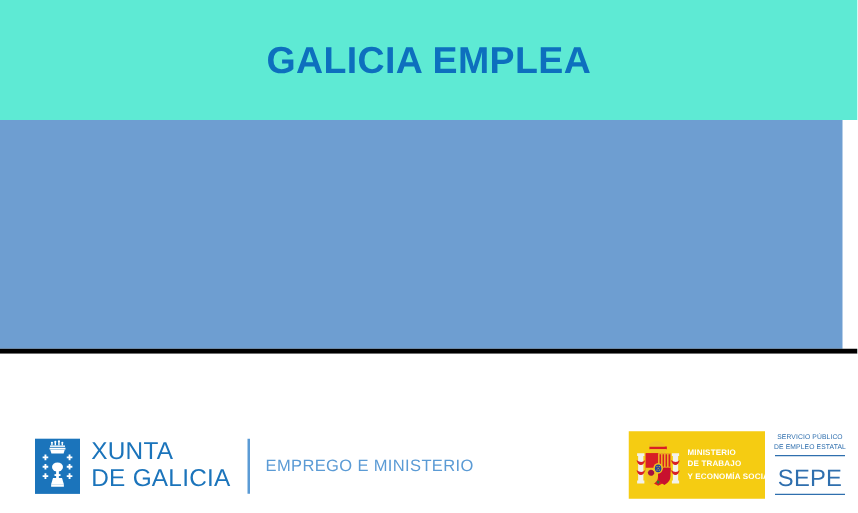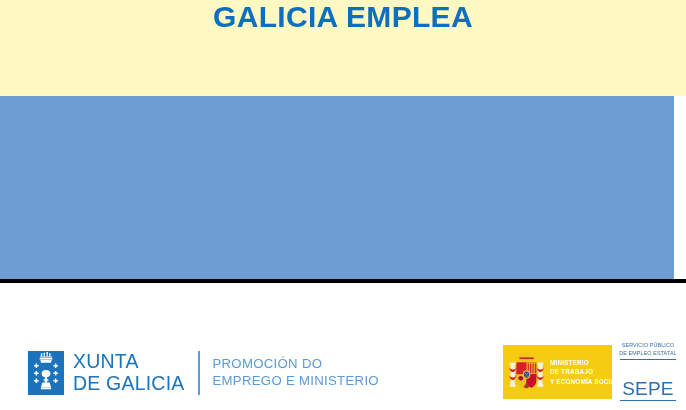--- a/index.html
+++ b/index.html
@@ -16,22 +16,23 @@
     -webkit-font-smoothing: antialiased;
   }
 
   
   .title-zone {
     position: absolute;
     left: 0;
     top: 0;
     width: 686px;
     height: 96px;
-    background: #fef9c3;
-    display: flex;
+    background: #5eead4;
+    display: flex;
+    align-items: center;
     justify-content: center;
   }
   .page-title {
     font-family: "Liberation Sans", sans-serif;
     font-weight: bold;
     font-size: 30px;
     letter-spacing: 0.3px;
     color: #0d6fbe;
     white-space: nowrap;
     line-height: 1;
@@ -183,21 +184,21 @@
   .sepe-top span { display: block; }
   .sepe-mark {
     margin-top: 2px;
     color: #2f6fae;
     font-family: "Liberation Sans", sans-serif;
     font-size: 19px;
     line-height: 1;
     letter-spacing: 0.2px;
     border-top: 1px solid #2f6fae;
     border-bottom: 1px solid #2f6fae;
-    padding: 19px 2px 2px 2px;
+    padding: 9px 2px 2px 2px;
   }
 </style>
 </head>
 <body>
 
 <div class="title-zone">
   <div class="page-title">GALICIA EMPLEA</div>
 </div>
 
 <div class="banner">
@@ -254,21 +255,20 @@
     </svg>
 
     <div class="xunta-words">
       <span>XUNTA</span>
       <span>DE GALICIA</span>
     </div>
 
     <div class="logo-divider"></div>
 
     <div class="conselleria">
-      <span>PROMOCIÓN DO</span>
       <span>EMPREGO E MINISTERIO</span>
     </div>
   </div>
 
   <div class="gov-logos">
 
     <div class="ministerio">
       <svg class="esp-shield" viewBox="0 0 37 41">
 
         <g>

